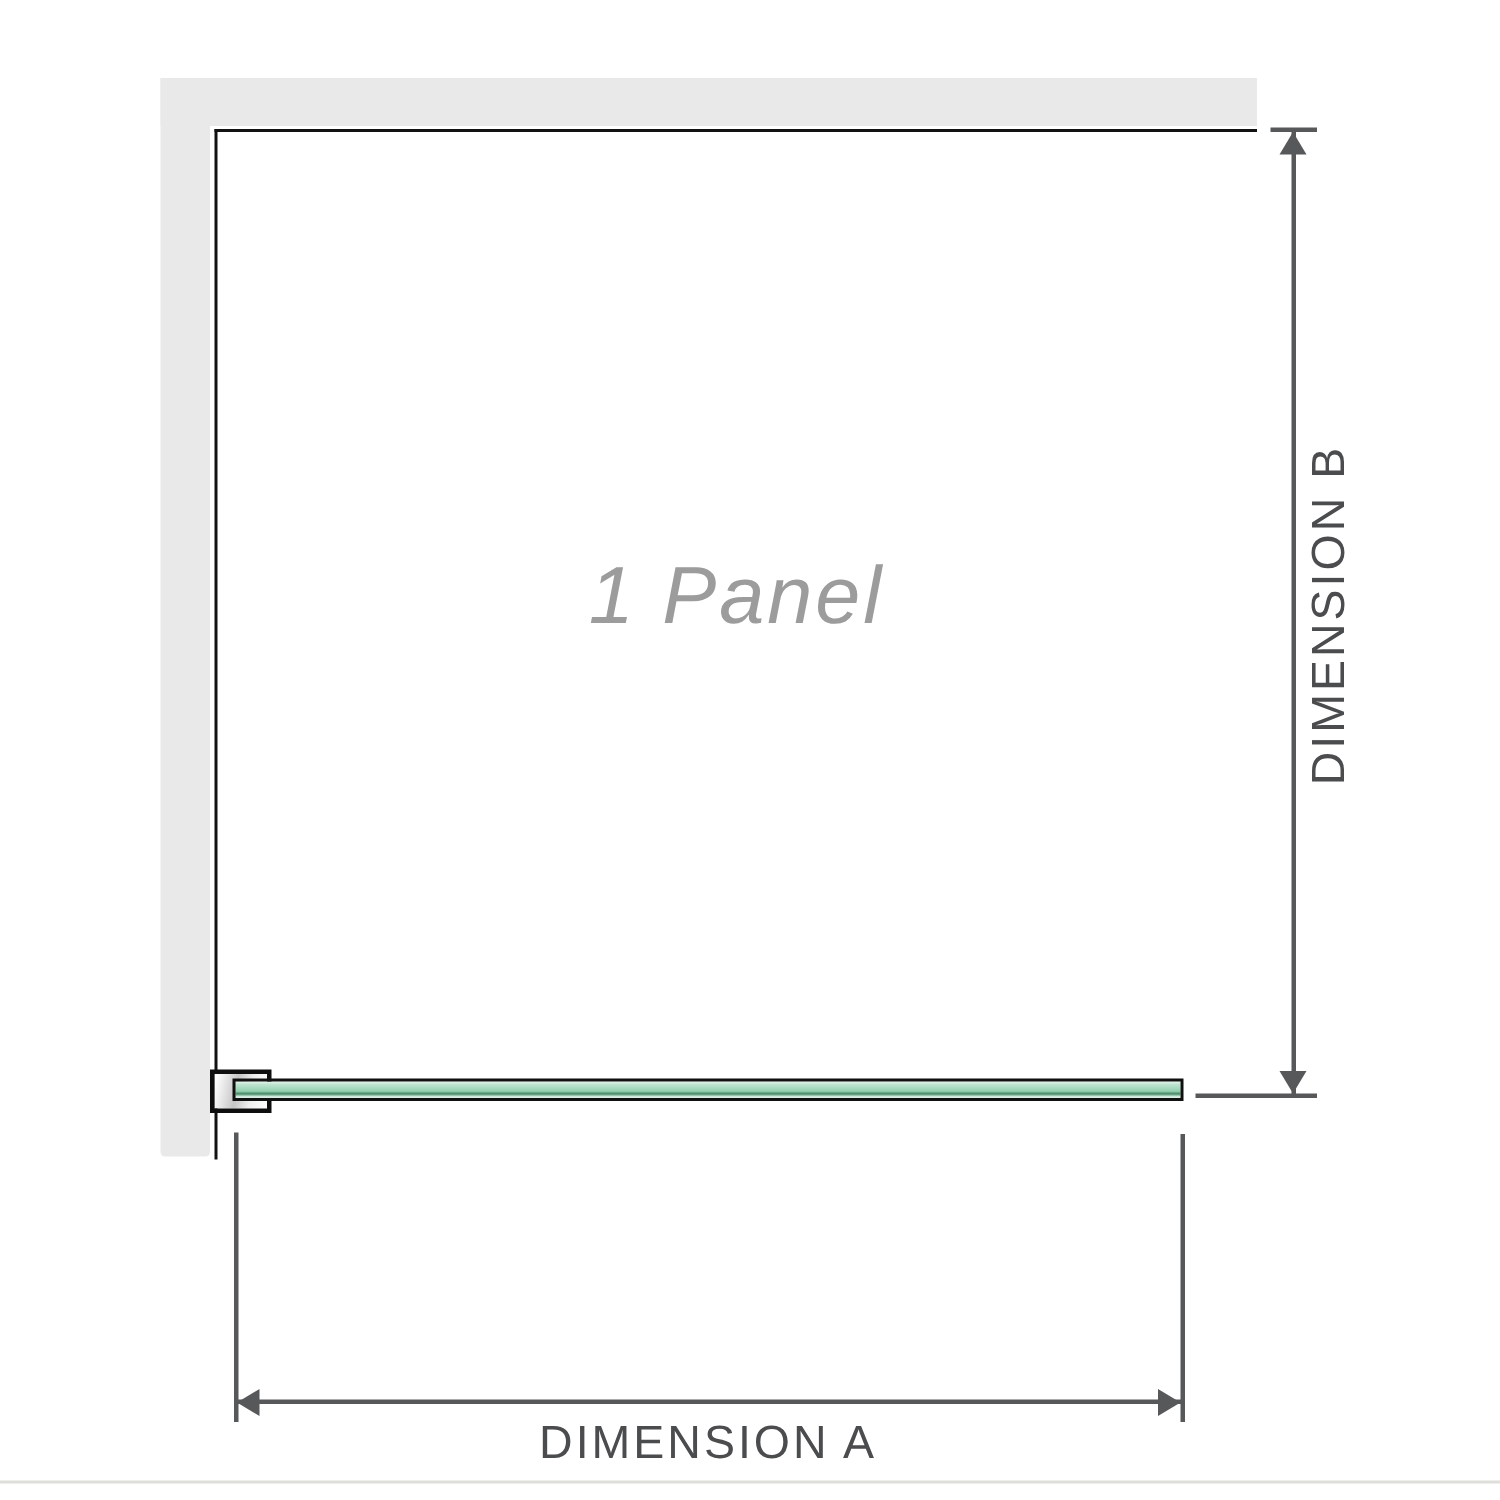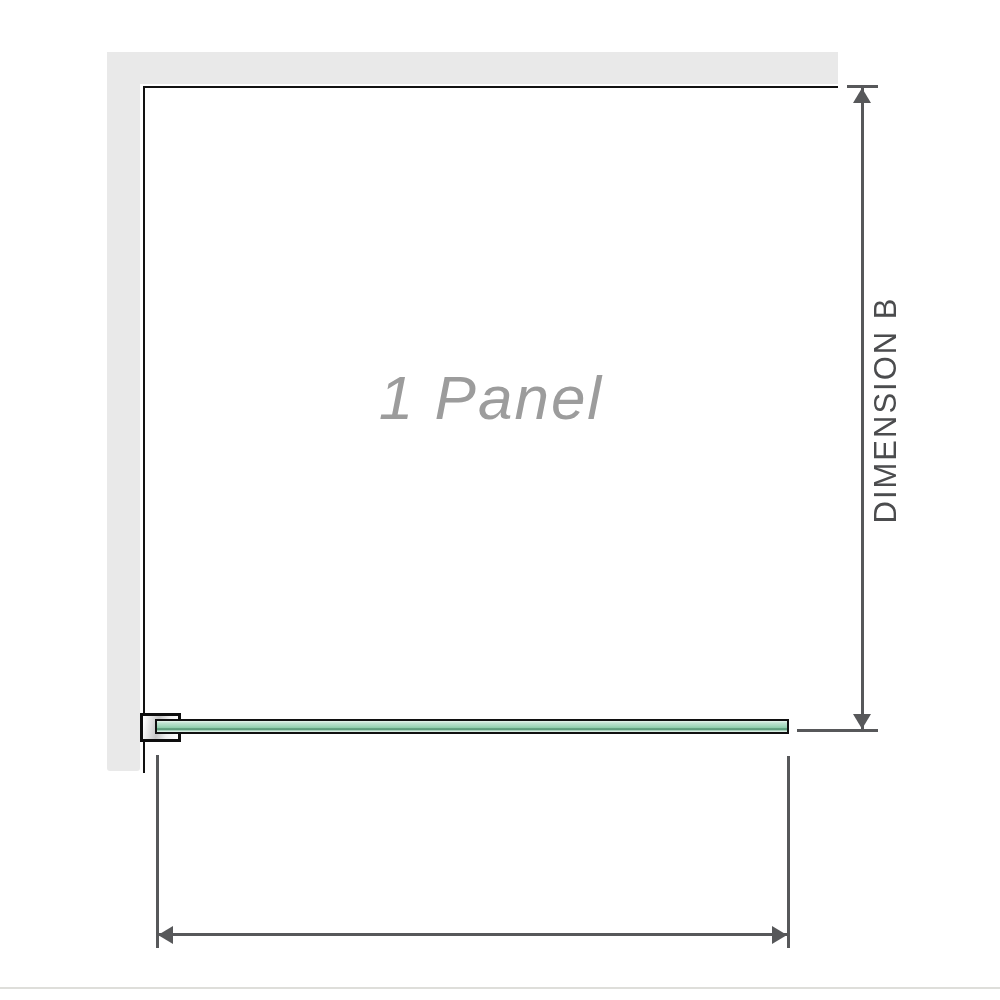--- a/index.html
+++ b/index.html
@@ -35,21 +35,21 @@
   }
   .panel-left-border {
     left: 143px; top: 86px; width: 2px; height: 687px;
     background: #121212;
   }
 
   
   .panel-label {
     left: 491px; top: 397px;
     transform: translate(-50%, -50%);
-    font-size: 62px;
+    font-size: 54px;
     font-style: italic;
     color: #9c9c9c;
     letter-spacing: 2px;
     white-space: nowrap;
   }
 
   
   .bracket {
     left: 140px; top: 713px; width: 41px; height: 29px;
     box-sizing: border-box;
@@ -143,16 +143,17 @@
   <div class="abs dim dimb-line"></div>
   <div class="abs arrow arrow-up"></div>
   <div class="abs arrow arrow-down"></div>
   <div class="abs dim-label dimb-label">DIMENSION B</div>
 
   <div class="abs dim exta-left"></div>
   <div class="abs dim exta-right"></div>
   <div class="abs dim dima-line"></div>
   <div class="abs arrow arrow-left"></div>
   <div class="abs arrow arrow-right"></div>
+  <div class="abs dim-label dima-label">DIMENSION A</div>
 
   <div class="abs baseline"></div>
 
 </div>
 
 </body></html>

